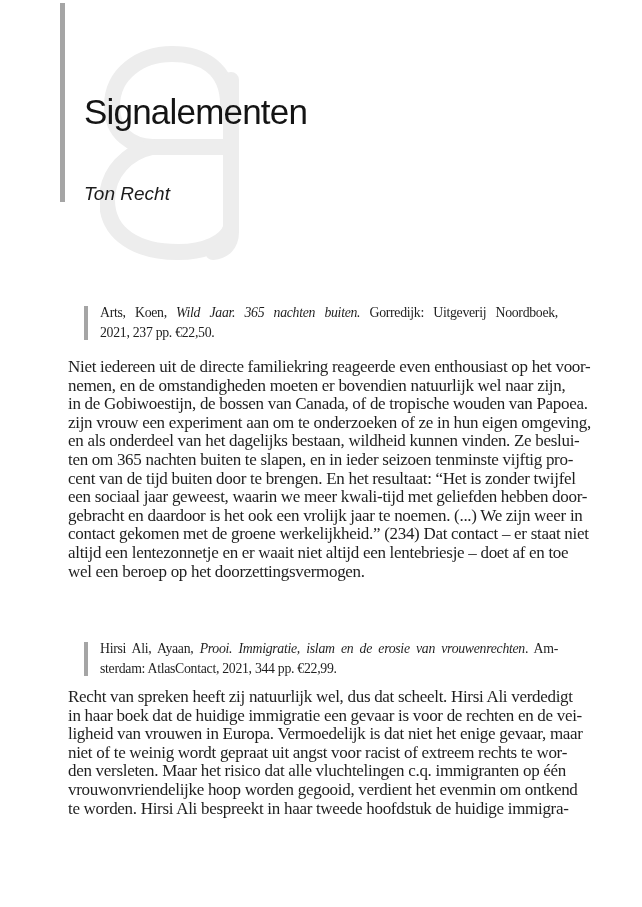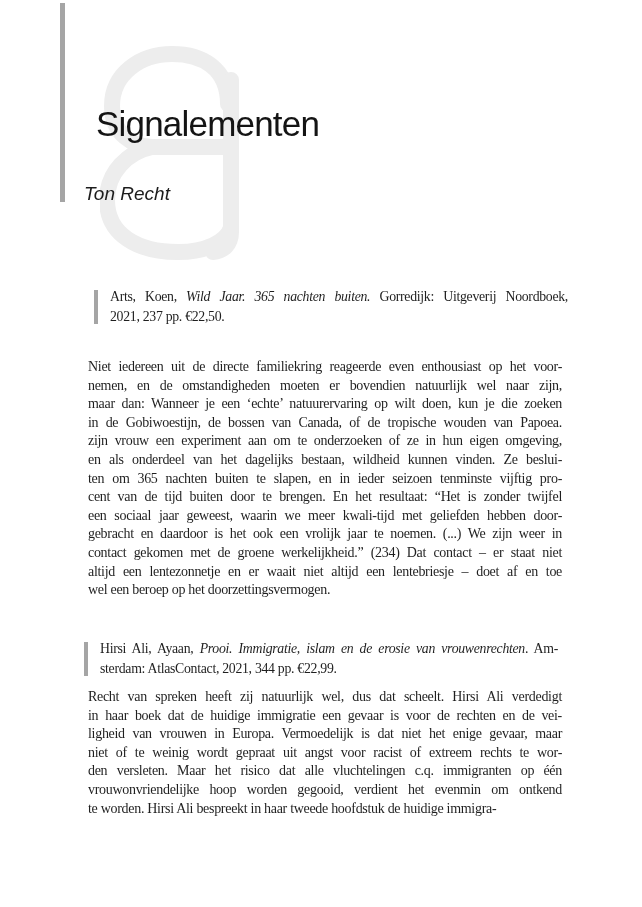--- a/index.html
+++ b/index.html
@@ -13,47 +13,47 @@
   }
   .spine-bar{
     position:absolute;left:60px;top:3px;width:5px;height:199px;
     background:#a5a5a5;
   }
   .watermark{
     position:absolute;left:100px;top:46px;width:150px;height:215px;
     z-index:0;
   }
   .title{
-    position:absolute;left:84px;top:93px;margin:12px;z-index:1;
+    position:absolute;left:84px;top:93px;margin:0;z-index:1;
     font-family:"Liberation Sans", sans-serif;
     font-weight:400;font-size:35px;letter-spacing:-0.8px;
     color:#141414;line-height:1.1;
   }
   .author{
     position:absolute;left:84px;top:183px;z-index:1;
     font-family:"Liberation Sans", sans-serif;
     font-style:italic;font-size:19px;color:#1c1c1c;
   }
   .citation{
     position:absolute;left:84px;width:474px;z-index:1;
     padding-left:16px;box-sizing:border-box;
     font-size:13.8px;line-height:20px;letter-spacing:-0.3px;
   }
   .citation::before{
     content:"";position:absolute;left:0;top:3px;width:4px;height:34px;
     background:#a5a5a5;
   }
-  .citation.c1{top:287px;margin-left:10px;}
+  .citation.c1{top:303px;}
   .citation.c2{top:639px;}
   .cite-line{text-align:justify;text-align-last:justify;}
   .cite-line.last{text-align-last:left;}
   .cite-line .it{font-style:italic;}
   .para{
-    position:absolute;left:88px;width:474px;z-index:1;
-    font-size:14px;line-height:18.6px;letter-spacing:-0.3px;
+    position:absolute;left:68px;width:474px;z-index:1;
+    font-size:17px;line-height:18.6px;letter-spacing:-0.3px;
   }
   .para.p1{top:358px;}
   .para.p2{top:688px;}
   .body-line{text-align:justify;text-align-last:justify;white-space:nowrap;}
   .body-line.last{text-align-last:left;}
 </style>
 </head>
 <body>
 
 <div class="page">
@@ -78,21 +78,20 @@
   <div class="author">Ton Recht</div>
 
   <section class="citation c1">
       <div class="cite-line"><span>Arts, Koen, </span><span class="it">Wild Jaar. 365 nachten buiten.</span><span> Gorredijk: Uitgeverij Noordboek,</span></div>
       <div class="cite-line last"><span>2021, 237 pp. €22,50.</span></div>
     </section>
 
   <div class="para p1">
       <div class="body-line">Niet iedereen uit de directe familiekring reageerde even enthousiast op het voor-</div>
       <div class="body-line">nemen, en de omstandigheden moeten er bovendien natuurlijk wel naar zijn,</div>
-      <div class="body-line">maar dan: Wanneer je een ‘echte’ natuurervaring op wilt doen, kun je die zoeken</div>
       <div class="body-line">in de Gobiwoestijn, de bossen van Canada, of de tropische wouden van Papoea.</div>
       <div class="body-line">zijn vrouw een experiment aan om te onderzoeken of ze in hun eigen omgeving,</div>
       <div class="body-line">en als onderdeel van het dagelijks bestaan, wildheid kunnen vinden. Ze beslui-</div>
       <div class="body-line">ten om 365 nachten buiten te slapen, en in ieder seizoen tenminste vijftig pro-</div>
       <div class="body-line">cent van de tijd buiten door te brengen. En het resultaat: “Het is zonder twijfel</div>
       <div class="body-line">een sociaal jaar geweest, waarin we meer kwali-tijd met geliefden hebben door-</div>
       <div class="body-line">gebracht en daardoor is het ook een vrolijk jaar te noemen. (...) We zijn weer in</div>
       <div class="body-line">contact gekomen met de groene werkelijkheid.” (234) Dat contact – er staat niet</div>
       <div class="body-line">altijd een lentezonnetje en er waait niet altijd een lentebriesje – doet af en toe</div>
       <div class="body-line last">wel een beroep op het doorzettingsvermogen.</div>

